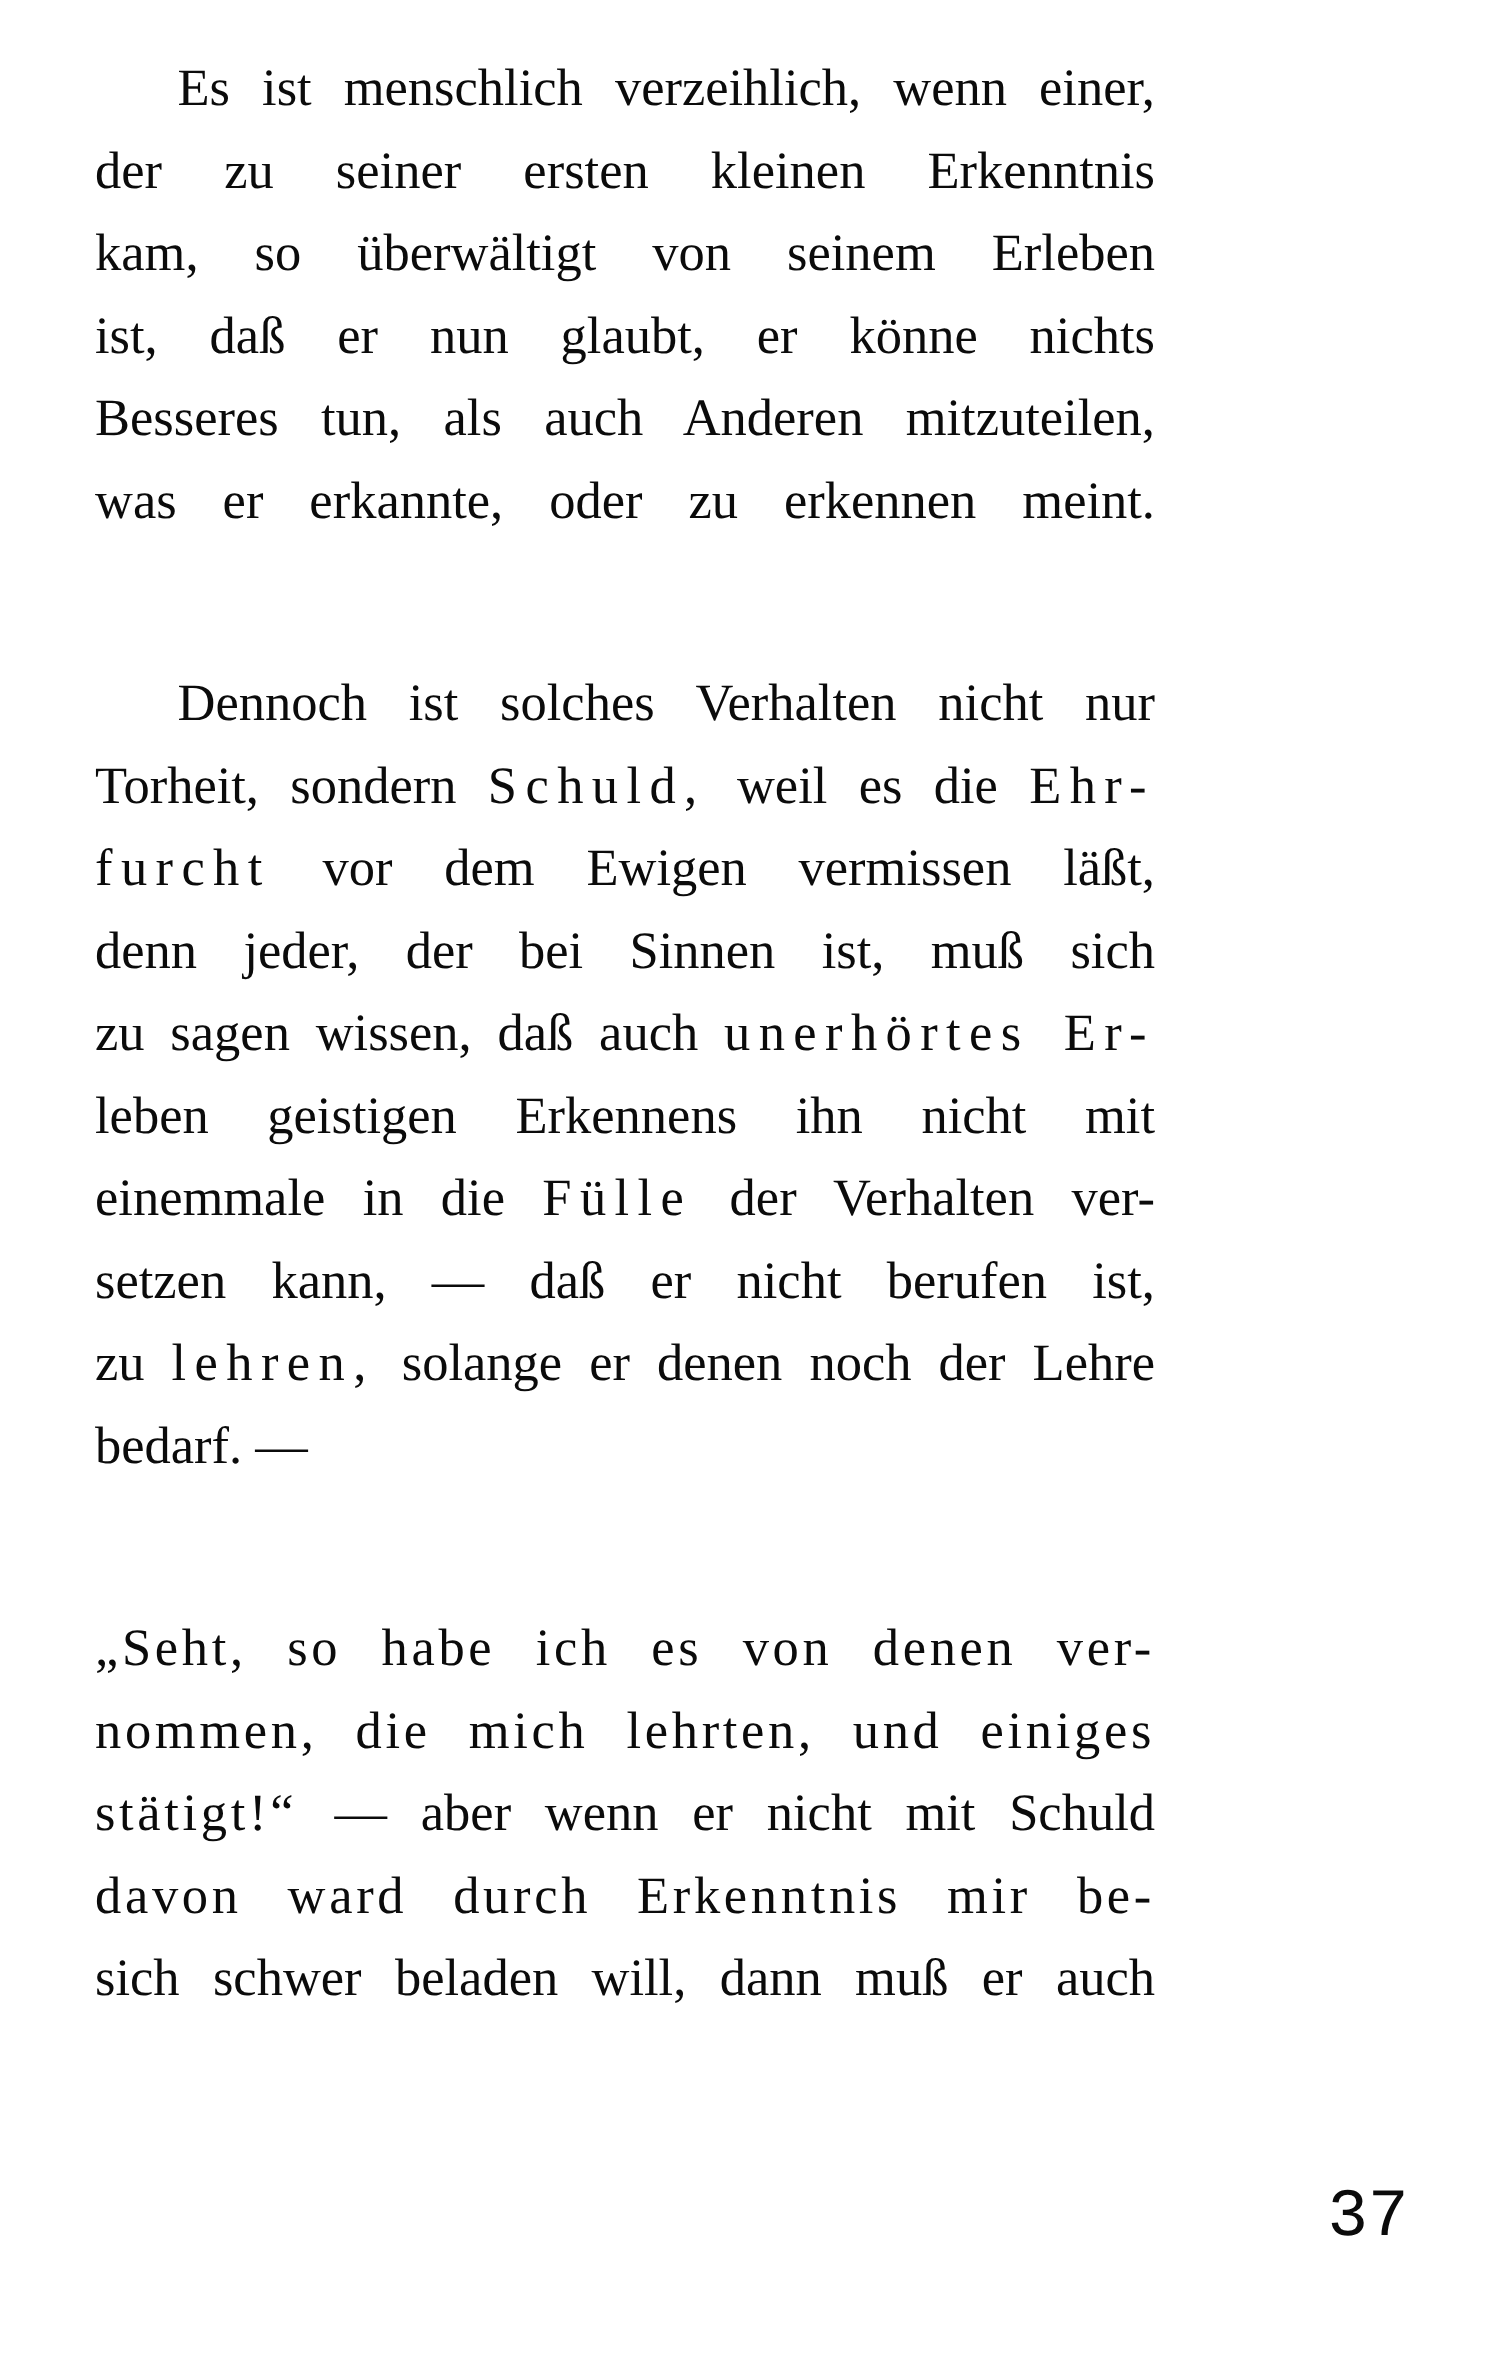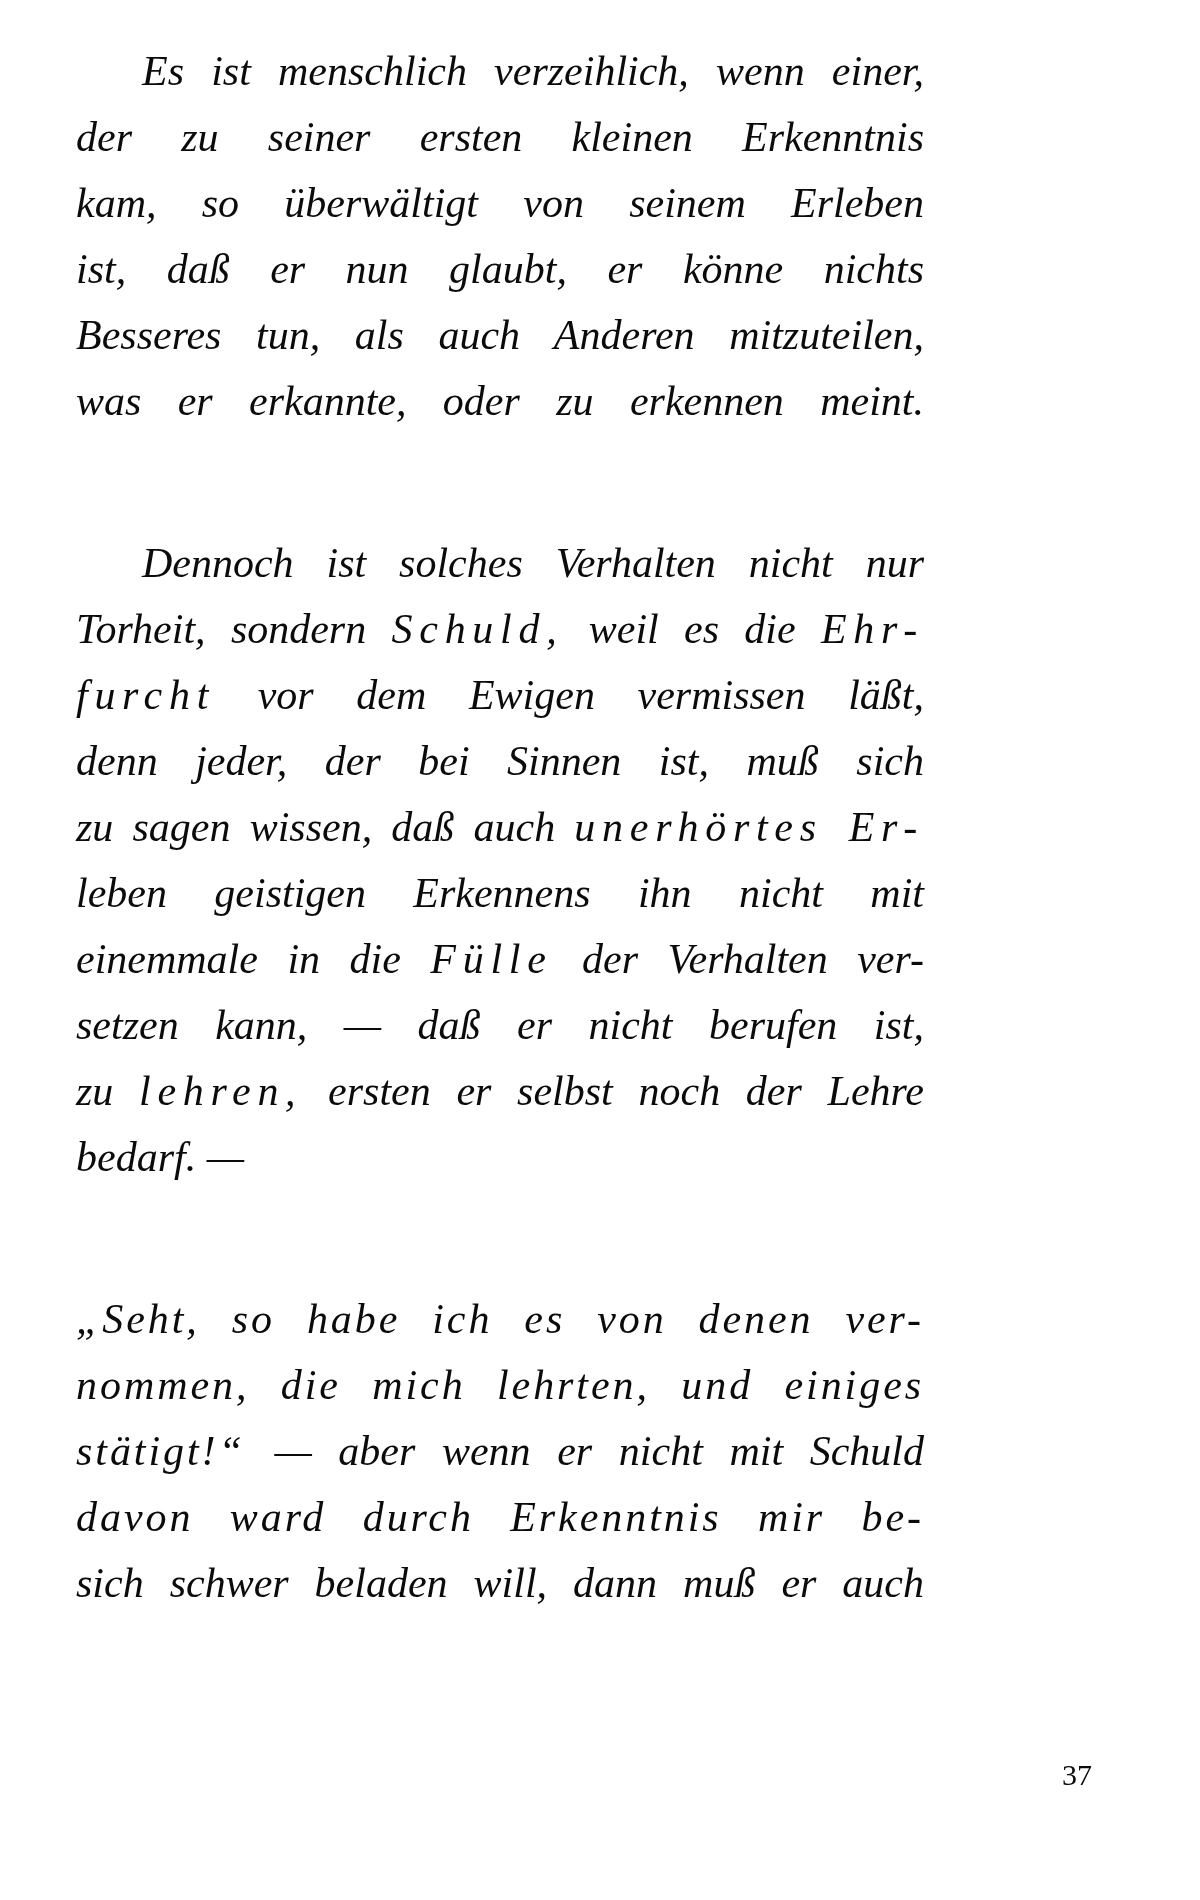--- a/index.html
+++ b/index.html
@@ -25,36 +25,36 @@
   }
   .paragraph { margin: 0; }
   .paragraph:not(:first-child) { margin-top: 96px; }
   .line {
     font-size: 42px;
     line-height: 66px;
     height: 66px;
     text-align: justify;
     text-align-last: justify;
     white-space: normal;
-    font-style: italic;
   }
   .line.align-left {
     text-align: left;
     text-align-last: left;
   }
   .line.indent { padding-left: 66px; }
   .seg { }
   .seg.spaced { letter-spacing: 0.07em; }
   .seg.spaced-wide { letter-spacing: 0.16em; }
   .pagenum {
     position: absolute;
     left: 1062px;
     top: 1750px;
-    font-size: 30px;
+    font-size: 54px;
     line-height: 50px;
+    font-family: Liberation Mono, monospace;
   }
 </style>
 </head>
 <body>
 
 <div class="page" style="--paper: #ffffff; --ink: #0b0b0b;">
   <div class="textblock" id="textblock">
       <div class="paragraph">
         <div class="line indent"><span class="seg">Es ist menschlich verzeihlich, wenn einer,</span></div>
         <div class="line"><span class="seg">der zu seiner ersten kleinen Erkenntnis</span></div>
@@ -65,21 +65,21 @@
       </div>
       <div class="paragraph">
         <div class="line indent"><span class="seg">Dennoch ist solches Verhalten nicht nur</span></div>
         <div class="line"><span class="seg">Torheit, sondern </span><span class="seg spaced-wide">Schuld,</span><span class="seg"> weil es die </span><span class="seg spaced-wide">Ehr-</span></div>
         <div class="line"><span class="seg spaced-wide">furcht</span><span class="seg"> vor dem Ewigen vermissen läßt,</span></div>
         <div class="line"><span class="seg">denn jeder, der bei Sinnen ist, muß sich</span></div>
         <div class="line"><span class="seg">zu sagen wissen, daß auch </span><span class="seg spaced-wide">unerhörtes Er-</span></div>
         <div class="line"><span class="seg">leben geistigen Erkennens ihn nicht mit</span></div>
         <div class="line"><span class="seg">einemmale in die </span><span class="seg spaced-wide">Fülle</span><span class="seg"> der Verhalten ver-</span></div>
         <div class="line"><span class="seg">setzen kann, — daß er nicht berufen ist,</span></div>
-        <div class="line"><span class="seg">zu </span><span class="seg spaced-wide">lehren,</span><span class="seg"> ersten er selbst noch der Lehre</span></div>
+        <div class="line"><span class="seg">zu </span><span class="seg spaced-wide">lehren,</span><span class="seg"> solange er denen noch der Lehre</span></div>
         <div class="line align-left"><span class="seg">bedarf. —</span></div>
       </div>
       <div class="paragraph">
         <div class="line"><span class="seg spaced">„Seht, so habe ich es von denen ver-</span></div>
         <div class="line"><span class="seg spaced">nommen, die mich lehrten, und einiges</span></div>
         <div class="line"><span class="seg spaced">stätigt!“ </span><span class="seg">— aber wenn er nicht mit Schuld</span></div>
         <div class="line"><span class="seg spaced">davon ward durch Erkenntnis mir be-</span></div>
         <div class="line"><span class="seg">sich schwer beladen will, dann muß er auch</span></div>
       </div>
     </div>

